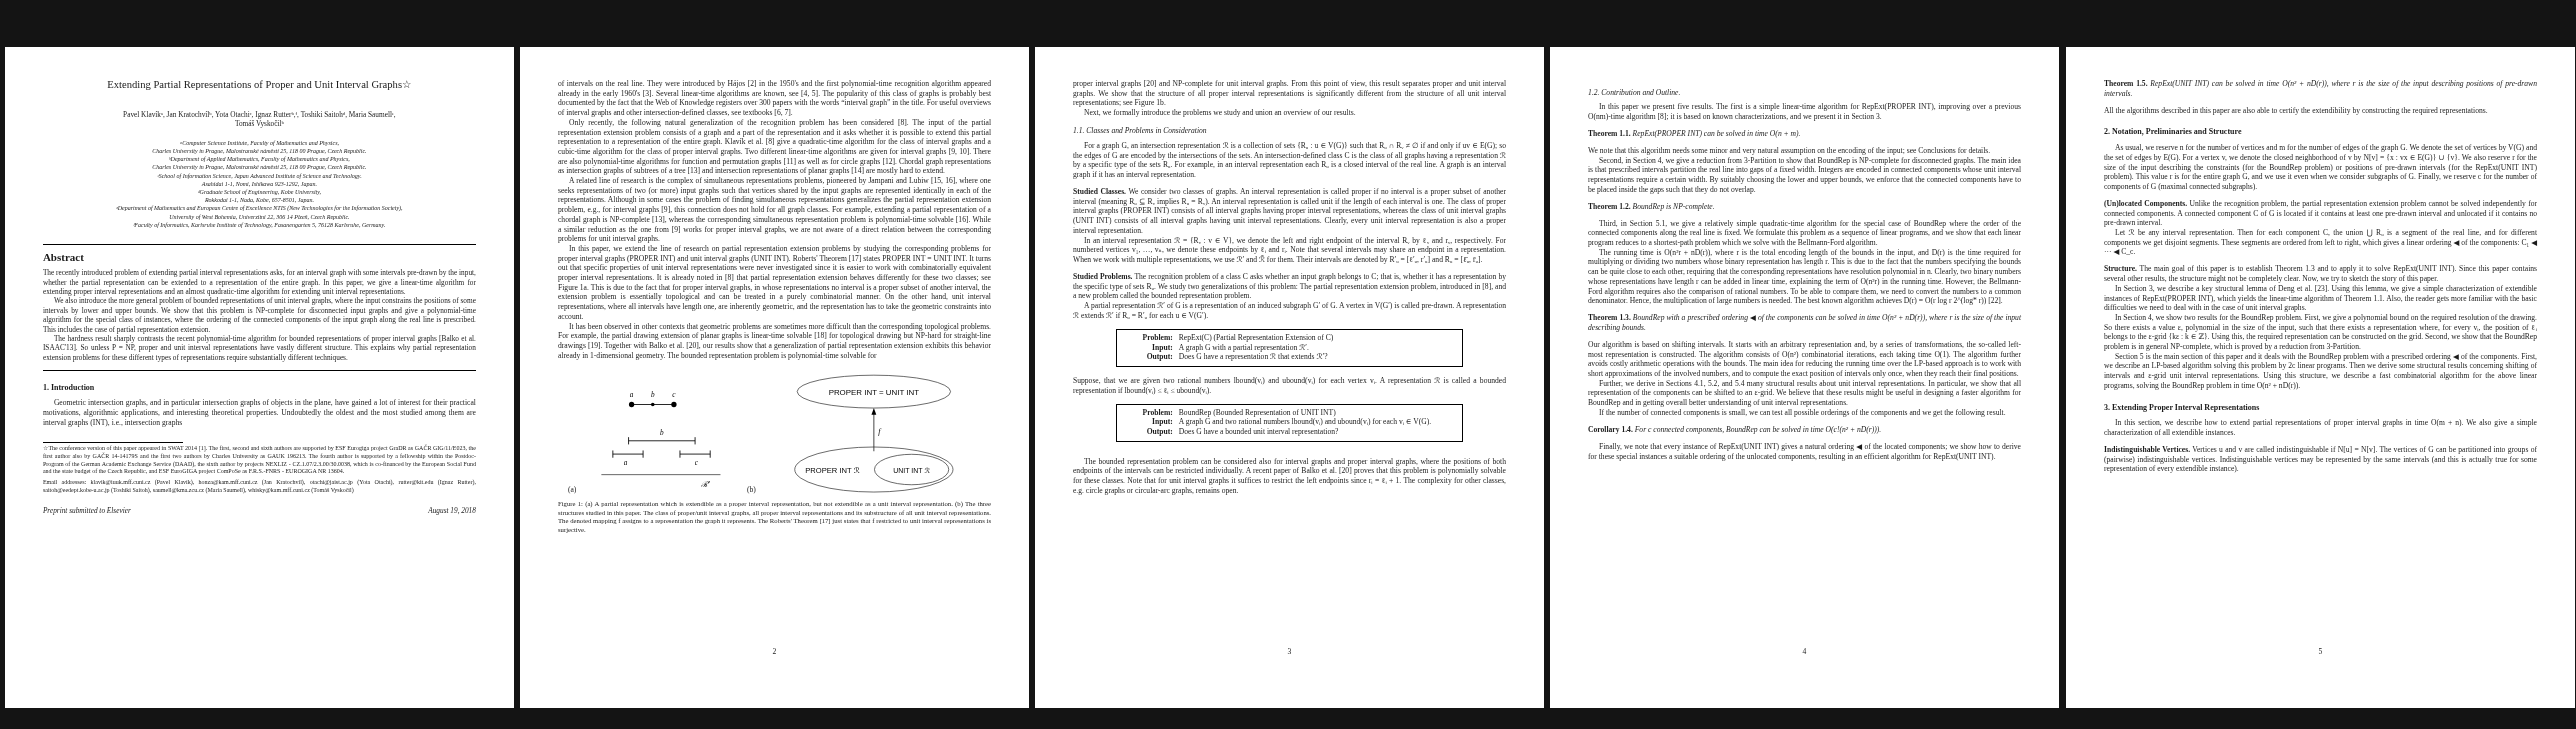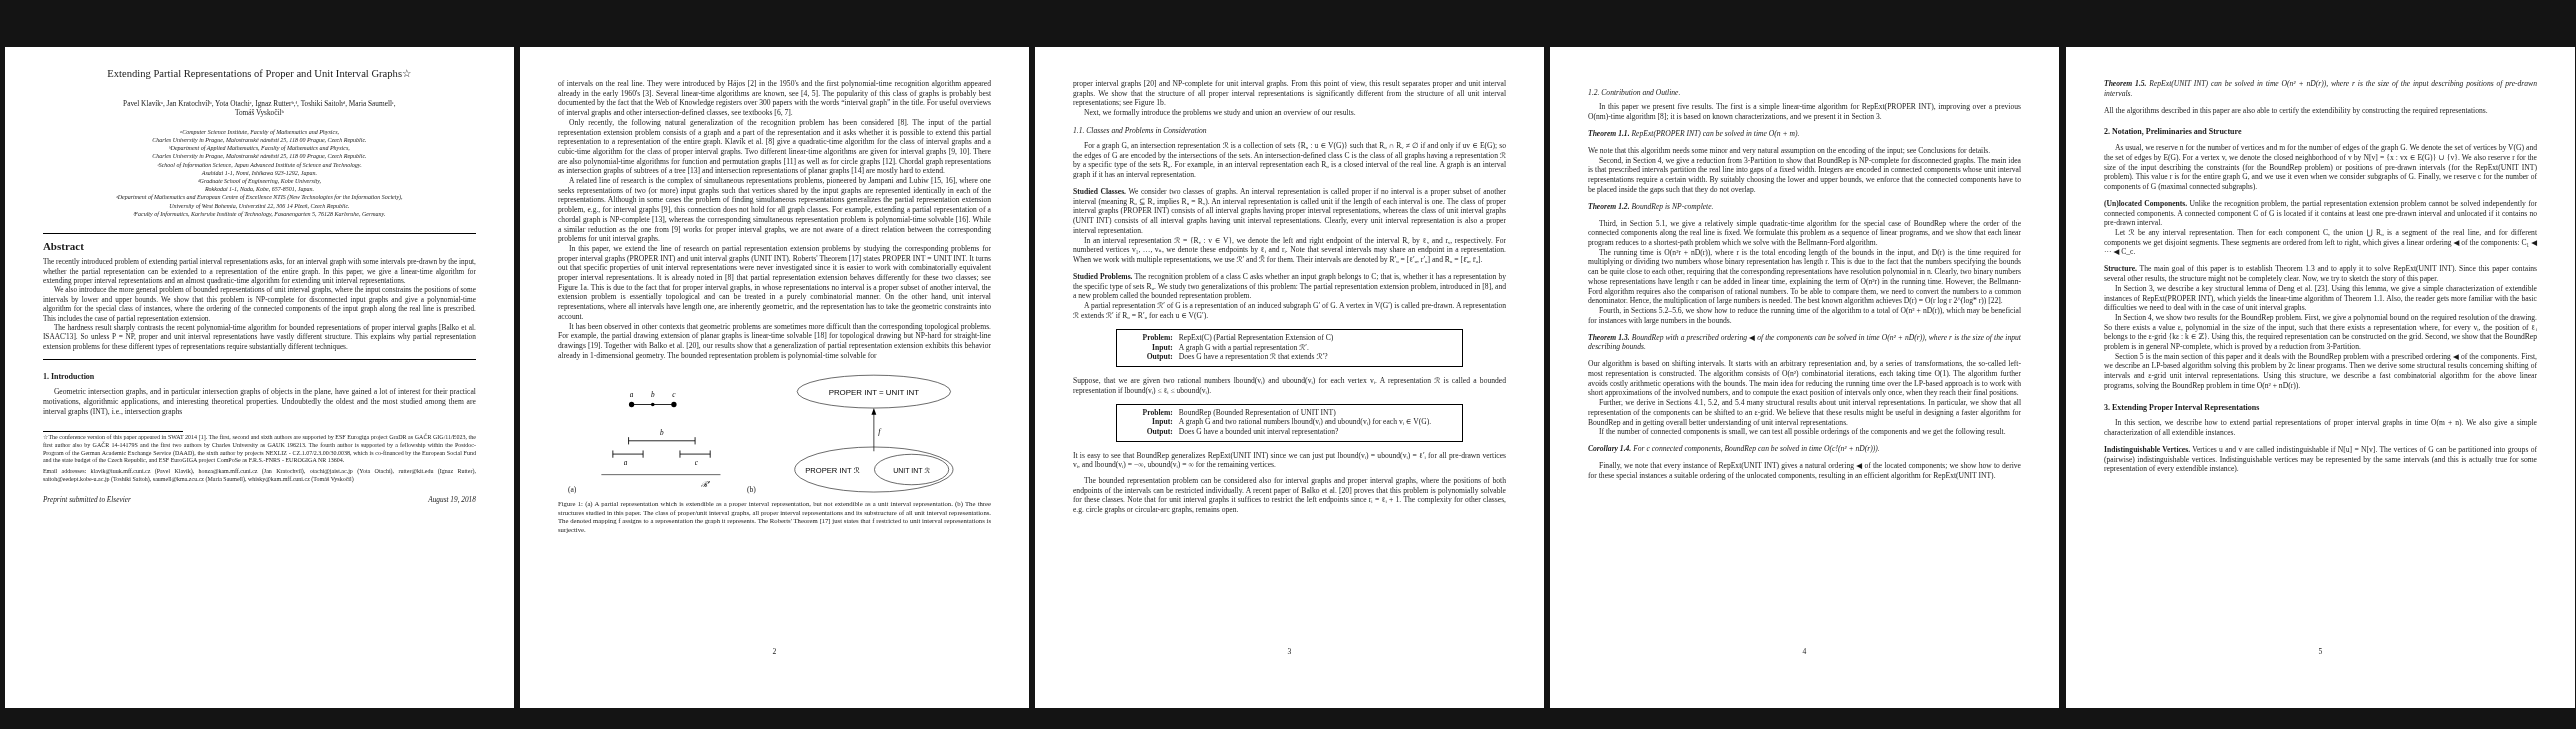--- a/index.html
+++ b/index.html
@@ -16,40 +16,40 @@
   .inner-cont { padding-top:32px; }
   p { margin:0; }
   p.ind { text-indent:11px; } .gap10 { height:6px; }
 
   
   .arxiv {
     position:absolute; left:7.3px; top:204px;
     writing-mode:vertical-rl; transform:rotate(180deg);
     font-size:13.4px; letter-spacing:3px; color:#8a8a8a; white-space:nowrap;
   }
-  .title { text-align:center; font-size:10.6px; line-height:14.6px; margin-top:20px; text-indent:0; }
+  .title { text-align:center; font-size:10.6px; line-height:14.6px; margin-top:31px; text-indent:0; }
   .auth  { text-align:center; font-size:7.3px; line-height:9.7px; }
   .auth1 { margin-top:17px; }
   .affils { margin-top:9.7px; }
   .affil { text-align:center; font-style:italic; font-size:6px; line-height:8.2px; }
   .toprule { border-top:0.8px solid #000; margin-top:14.6px; }
   .botrule { border-top:0.8px solid #000; margin-top:7.3px; }
   .absh { font-weight:bold; font-size:11px; margin:8.5px 0 5.5px; text-align:left; }
   .abs p { font-size:7.3px; line-height:9.4px; }
   .kw { font-size:7.3px; line-height:9.4px; margin-top:6px; }
   .sech { font-weight:bold; font-size:8px; margin:12px 0 6px; text-align:left; }
   .fnrule { width:140px; border-top:0.6px solid #000; margin-top:14.6px; }
   .footnote { font-size:6px; line-height:7.6px; margin-top:2.4px; }
   .emails { margin-top:3.6px; }
   .pfooter { display:flex; justify-content:space-between; font-style:italic; font-size:7.3px; margin-top:11px; }
 
   
   .subsec { font-style:italic; font-size:7.6px; margin:8.5px 0 4.9px; text-align:left; }
   .thm { margin:7.3px 0; }
-  .thm .tl { font-weight:bold;font-style:italic; }
+  .thm .tl { font-weight:bold; }
   .thm .tb { font-style:italic; }
   .runin { margin-top:7.3px; }
   .runin b { font-weight:bold; }
   .pbox { border:0.6px solid #000; margin:8.5px auto; width:77%; padding:3px 5.5px 4.3px; }
   .pbr { display:grid; grid-template-columns:50px 1fr; column-gap:6px; }
   .pbl { font-weight:bold; text-align:right; }
   .pageno { position:absolute; bottom:52px; left:0; right:0; text-align:center; font-size:7.6px; }
 
   
   .figrow { display:flex; justify-content:center; align-items:flex-end; gap:8.5px; margin:12px 0 3.6px; }
@@ -200,38 +200,36 @@
       <div class="pbr">
           <span class="pbl">Input:</span>
           <span>A graph G and two rational numbers lbound(vᵢ) and ubound(vᵢ) for each vᵢ ∈ V(G).</span>
         </div>
       <div class="pbr">
           <span class="pbl">Output:</span>
           <span>Does G have a bounded unit interval representation?</span>
         </div>
     </div>
 
-    <p>It is easy to see that BoundRep generalizes RepExt(UNIT INT) since we can just put lbound(vᵢ) = ubound(vᵢ) = ℓ′ᵢ for all pre-drawn vertices vᵢ, and lbound(vᵢ) = −∞, ubound(vᵢ) = ∞ for the remaining vertices.</p>
     <div class="gap10"></div>
     <p class="ind">The bounded representation problem can be considered also for interval graphs and proper interval graphs, where the positions of both endpoints of the intervals can be restricted individually. A recent paper of Balko et al. [20] proves that this problem is polynomially solvable for these classes. Note that for unit interval graphs it suffices to restrict the left endpoints since rᵢ = ℓᵢ + 1. The complexity for other classes, e.g. circle graphs or circular-arc graphs, remains open.</p>
   </div>
   <div class="pageno">3</div>
 </div>
 
 <div class="page" style="left:1550px">
   <div class="inner inner-cont">
     <div class="subsec">1.2. Contribution and Outline.</div>
     <p class="ind">In this paper we present five results.  The first is a simple linear-time algorithm for RepExt(PROPER INT), improving over a previous O(nm)-time algorithm [8]; it is based on known characterizations, and we present it in Section 3.</p>
     <div class="thm"><span class="tl">Theorem 1.1.</span> <span class="tb">RepExt(PROPER INT) can be solved in time O(n + m).</span></div>
     <p>We note that this algorithm needs some minor and very natural assumption on the encoding of the input; see Conclusions for details.</p>
     <p class="ind">Second, in Section 4, we give a reduction from 3-Partition to show that BoundRep is NP-complete for disconnected graphs. The main idea is that prescribed intervals partition the real line into gaps of a fixed width. Integers are encoded in connected components whose unit interval representations require a certain width. By suitably choosing the lower and upper bounds, we enforce that the connected components have to be placed inside the gaps such that they do not overlap.</p>
     <div class="thm"><span class="tl">Theorem 1.2.</span> <span class="tb">BoundRep is NP-complete.</span></div>
     <p class="ind">Third, in Section 5.1, we give a relatively simple quadratic-time algorithm for the special case of BoundRep where the order of the connected components along the real line is fixed. We formulate this problem as a sequence of linear programs, and we show that each linear program reduces to a shortest-path problem which we solve with the Bellmann-Ford algorithm.</p>
     <p class="ind">The running time is O(n²r + nD(r)), where r is the total encoding length of the bounds in the input, and D(r) is the time required for multiplying or dividing two numbers whose binary representation has length r. This is due to the fact that the numbers specifying the bounds can be quite close to each other, requiring that the corresponding representations have resolution polynomial in n. Clearly, two binary numbers whose representations have length r can be added in linear time, explaining the term of O(n²r) in the running time. However, the Bellmann-Ford algorithm requires also the comparison of rational numbers. To be able to compare them, we need to convert the numbers to a common denominator. Hence, the multiplication of large numbers is needed. The best known algorithm achieves D(r) = O(r log r 2^(log* r)) [22].</p>
-    <p class="ind">Fourth, in Sections 5.2–5.6, we show how to reduce the running time of the algorithm to a total of O(n² + nD(r)), which may be beneficial for instances with large numbers in the bounds.</p>
     <div class="thm"><span class="tl">Theorem 1.3.</span> <span class="tb">BoundRep with a prescribed ordering ◀ of the components can be solved in time O(n² + nD(r)), where r is the size of the input describing bounds.</span></div>
     <p>Our algorithm is based on shifting intervals. It starts with an arbitrary representation and, by a series of transformations, the so-called left-most representation is constructed. The algorithm consists of O(n²) combinatorial iterations, each taking time O(1). The algorithm further avoids costly arithmetic operations with the bounds. The main idea for reducing the running time over the LP-based approach is to work with short approximations of the involved numbers, and to compute the exact position of intervals only once, when they reach their final positions.</p>
     <p class="ind">Further, we derive in Sections 4.1, 5.2, and 5.4 many structural results about unit interval representations. In particular, we show that all representation of the components can be shifted to an ε-grid. We believe that these results might be useful in designing a faster algorithm for BoundRep and in getting overall better understanding of unit interval representations.</p>
     <p class="ind">If the number of connected components is small, we can test all possible orderings of the components and we get the following result.</p>
     <div class="thm"><span class="tl">Corollary 1.4.</span> <span class="tb">For c connected components, BoundRep can be solved in time O(c!(n² + nD(r))).</span></div>
     <p class="ind">Finally, we note that every instance of RepExt(UNIT INT) gives a natural ordering ◀ of the located components; we show how to derive for these special instances a suitable ordering of the unlocated components, resulting in an efficient algorithm for RepExt(UNIT INT).</p>
   </div>
   <div class="pageno">4</div>
 </div>
 

